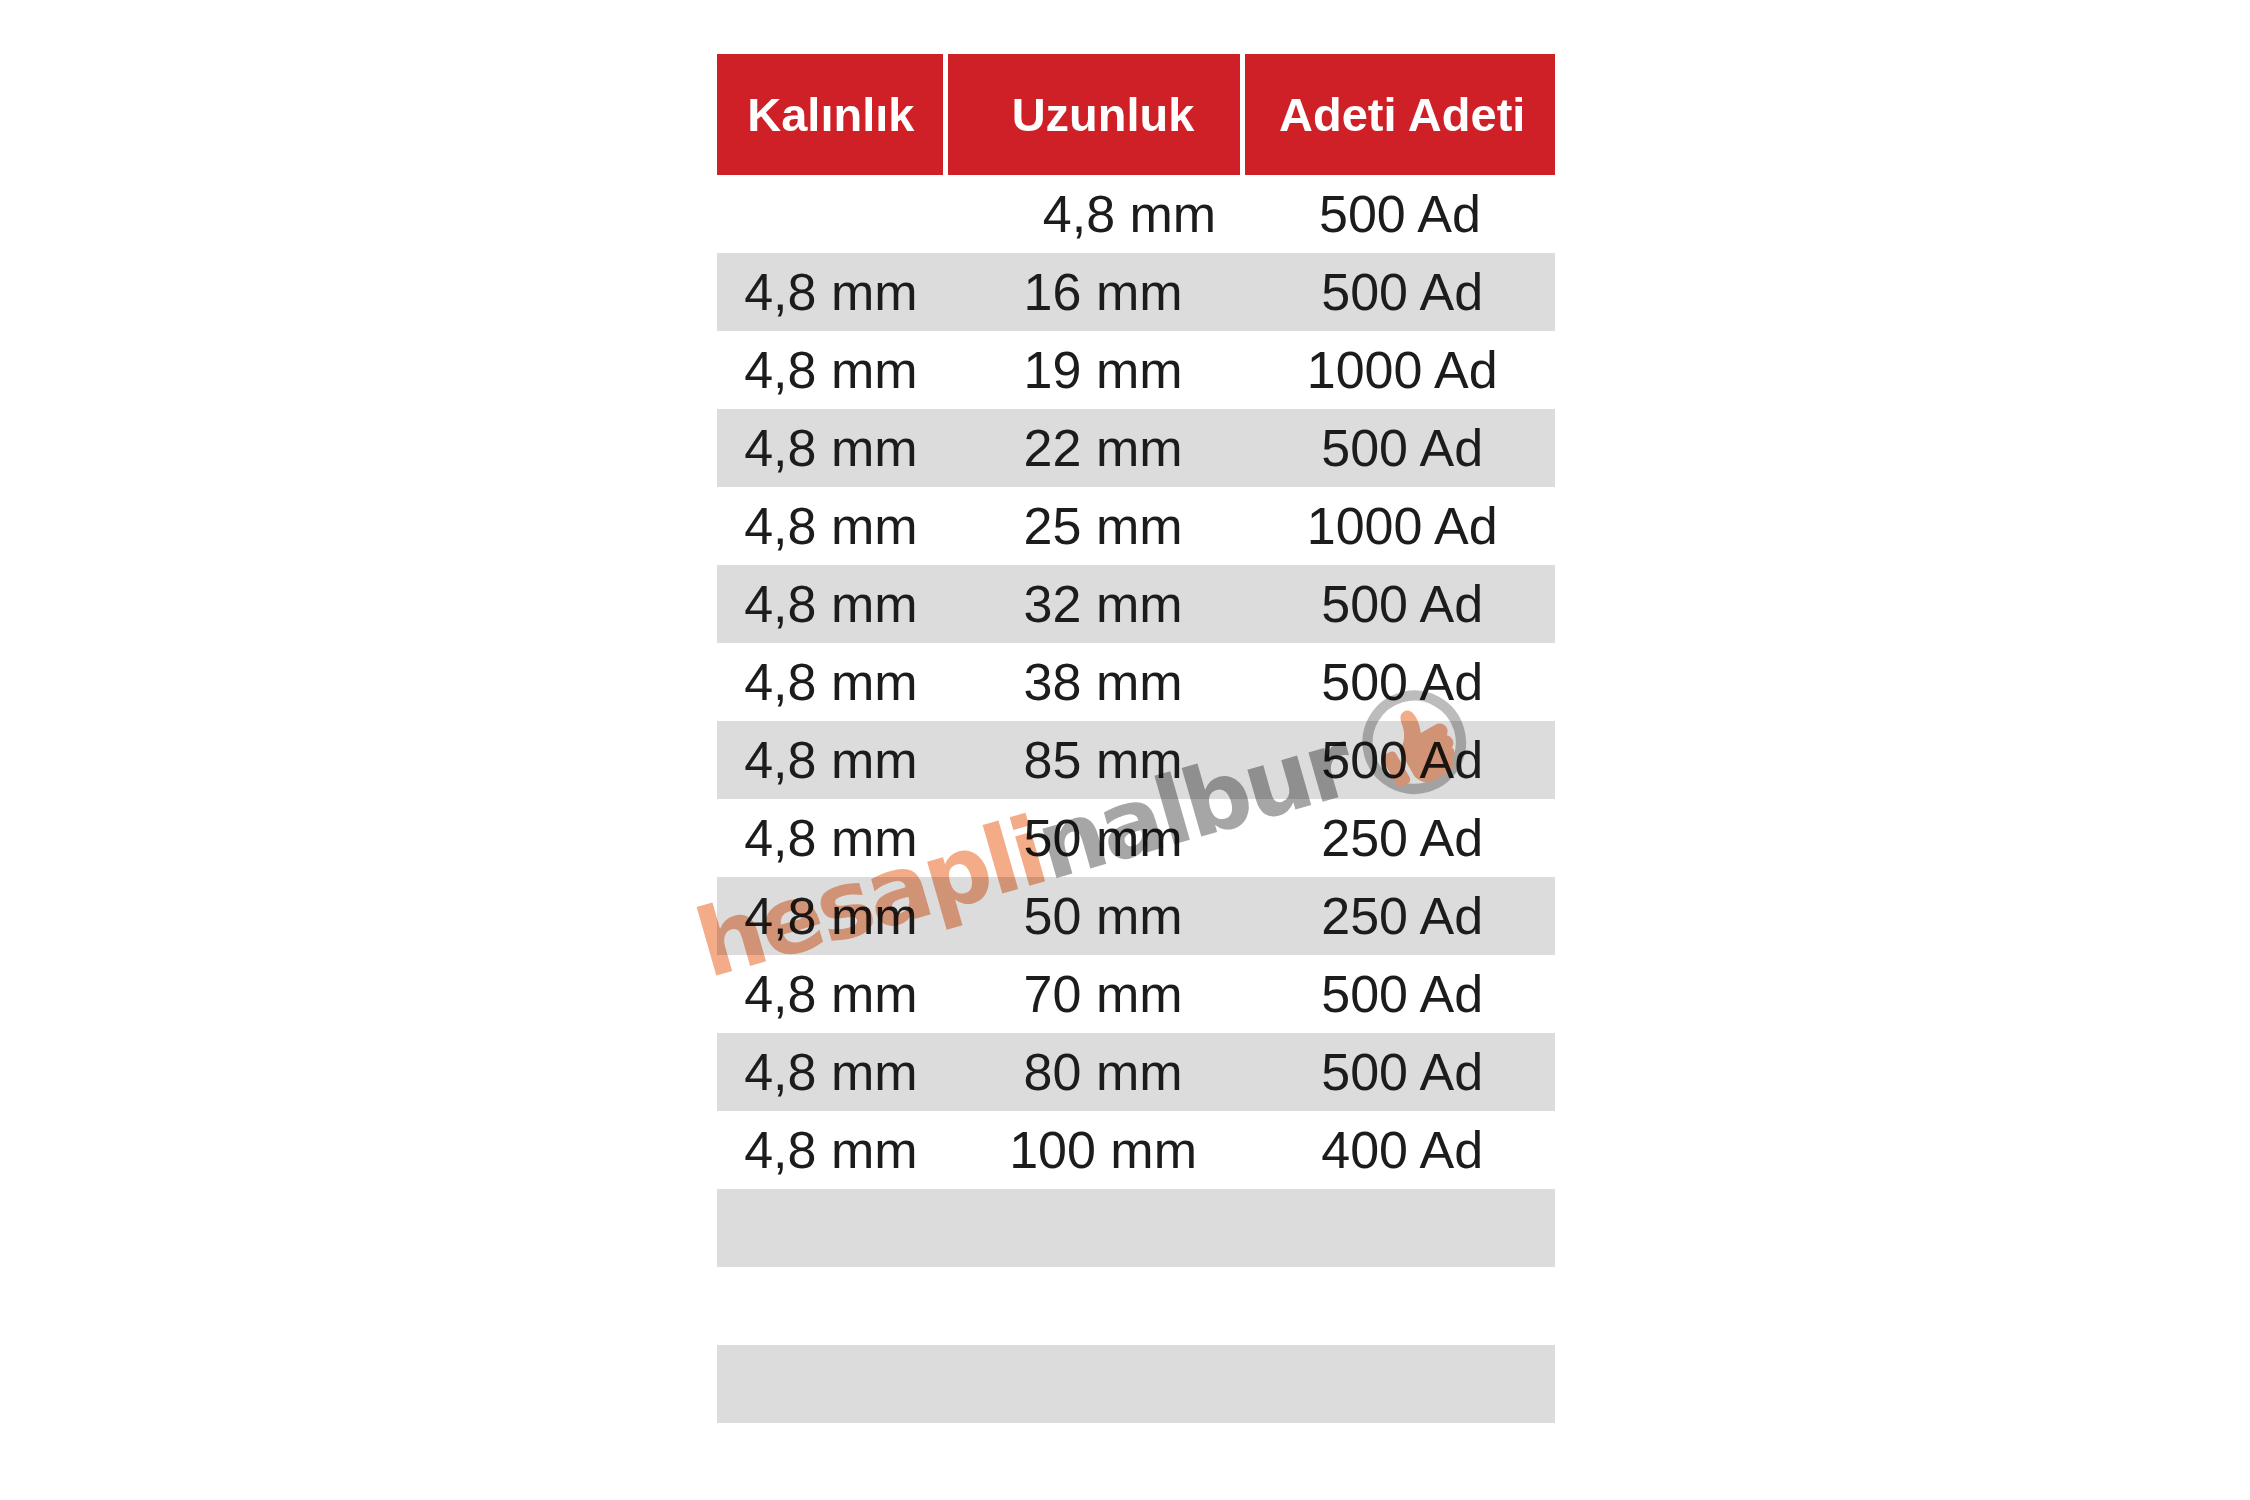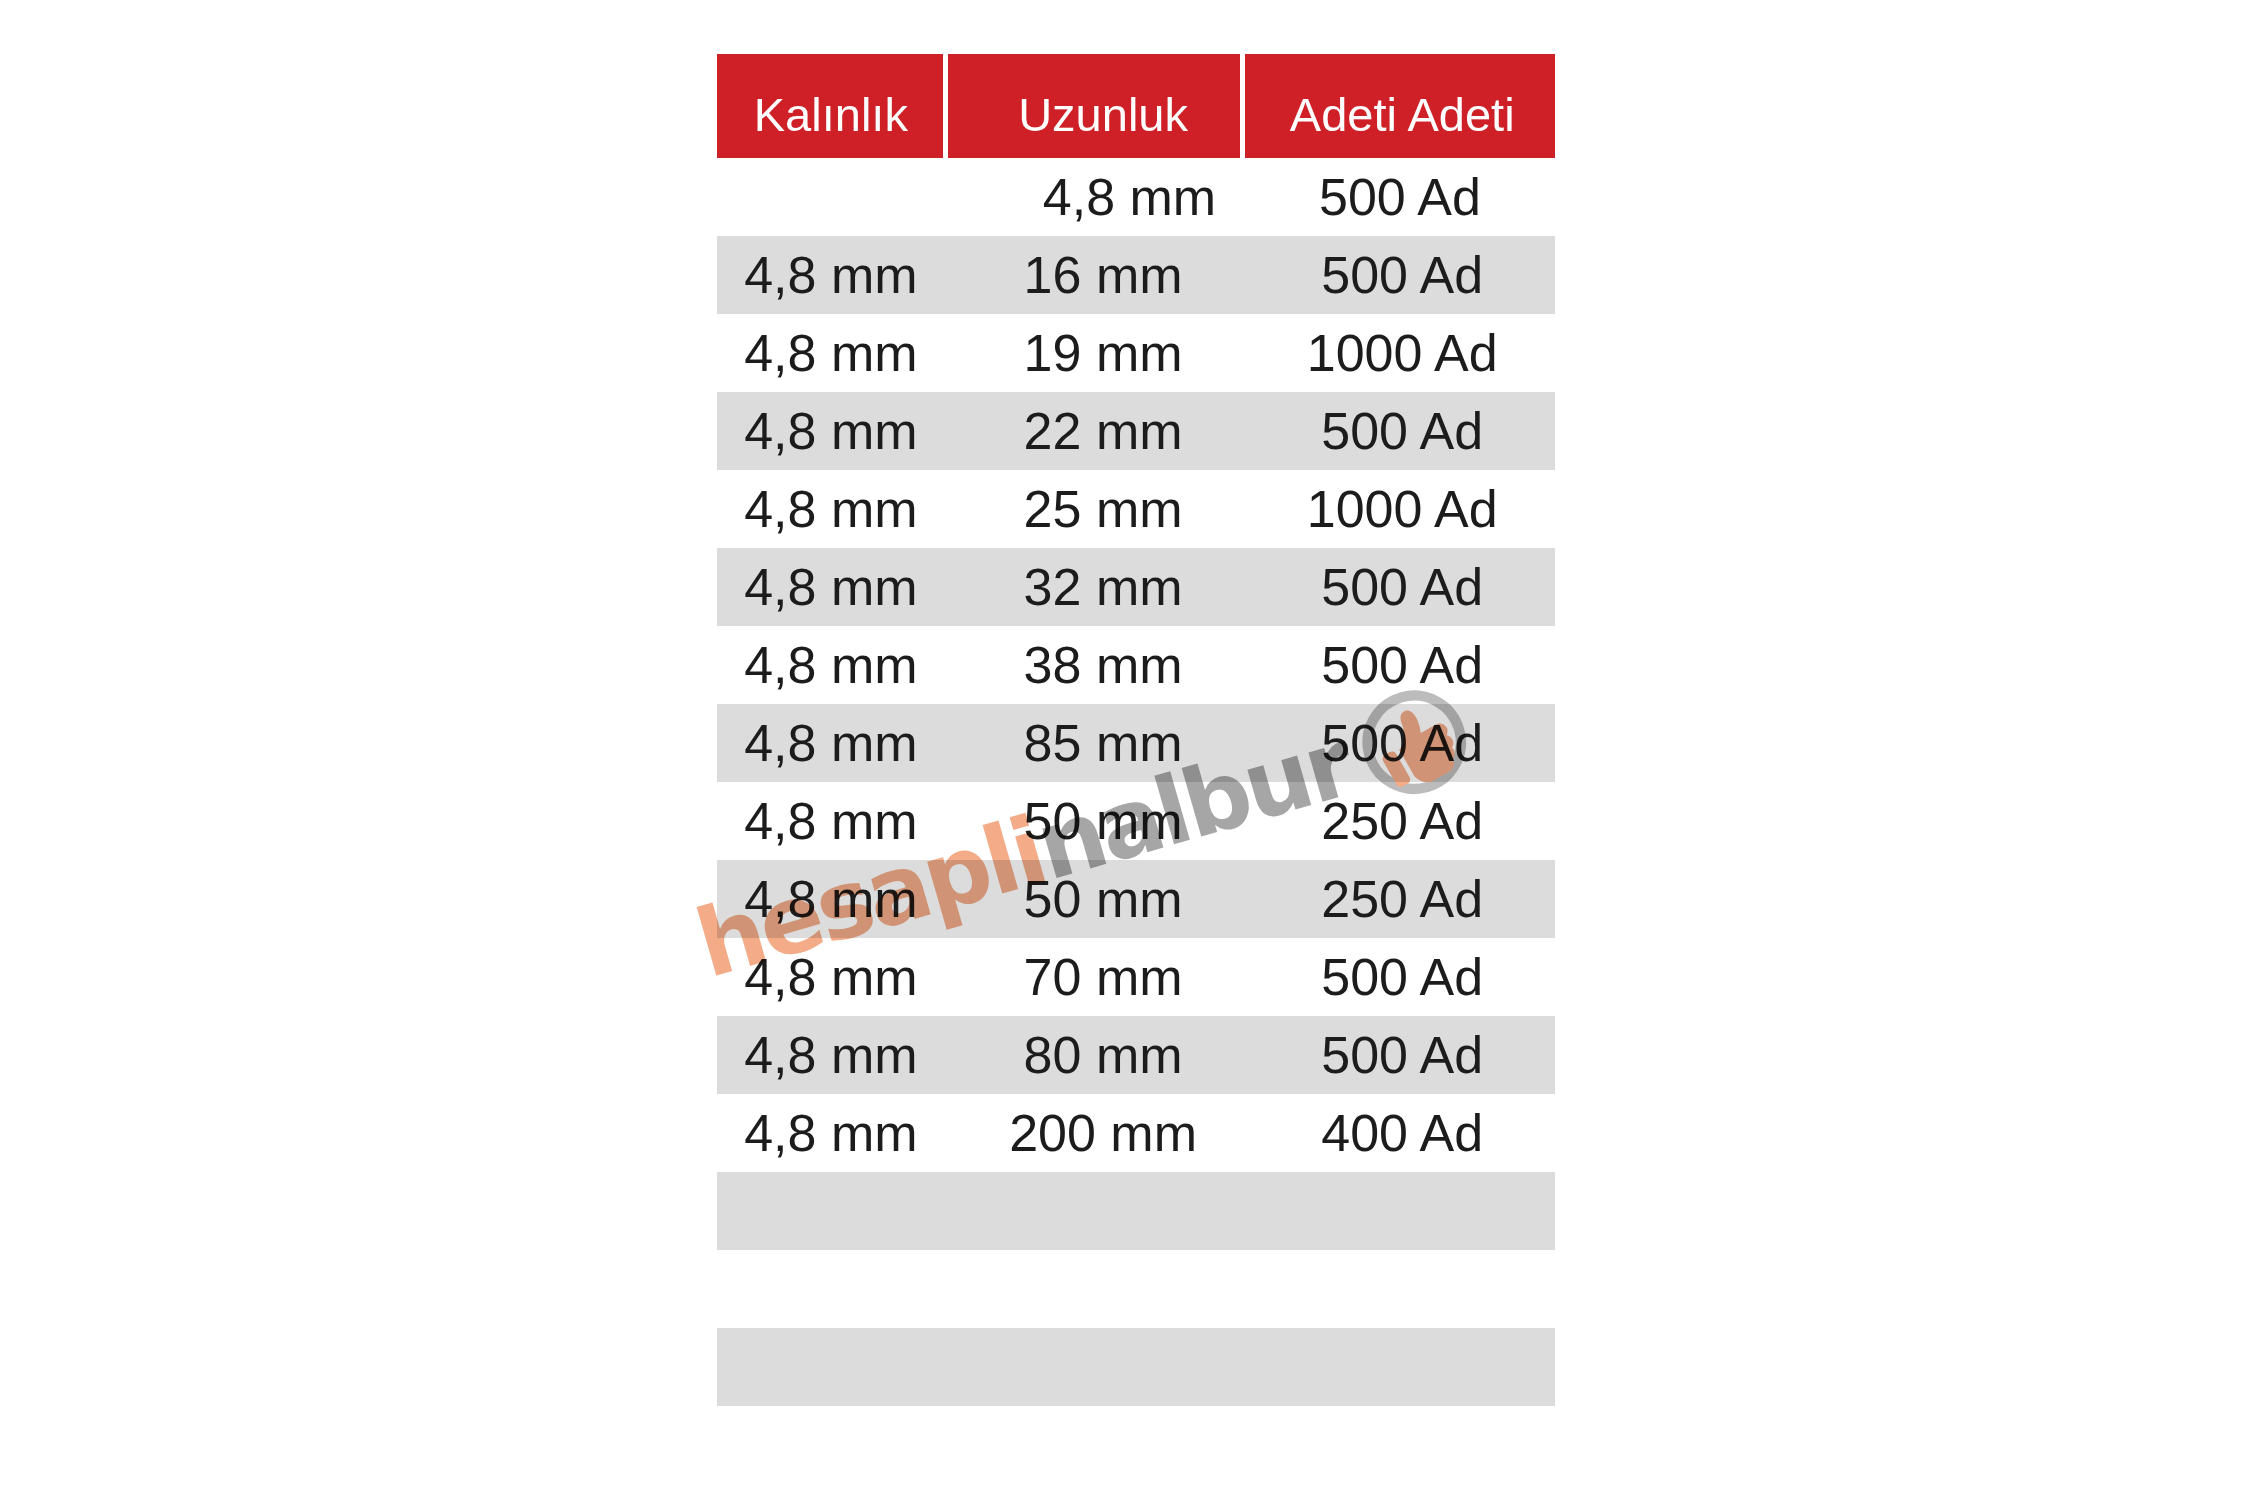--- a/index.html
+++ b/index.html
@@ -17,25 +17,25 @@
   }
 
   
   .spec-table {
     position: absolute;
     left: 717px; top: 54px;
     width: 838px;
   }
   .theader {
     position: relative;
-    height: 104px;
+    height: 121px;
     background: var(--header-bg, #ce2026);
     display: flex;
     color: var(--header-text, #ffffff);
-    font-weight: normal;
+    font-weight: bold;
     font-size: 47px;
   }
   .hcell {
     line-height: 121px;
     text-align: center;
     white-space: nowrap;
   }
   .c1 { width: 231px; }
   .c2 { width: 297px; padding-left: 12px; }
   .c3 { width: 310px; }
@@ -158,21 +158,21 @@
           <div class="tcell c2">70 mm</div>
           <div class="tcell c3">500 Ad</div>
         </div>
         <div class="trow alt">
           <div class="tcell c1">4,8 mm</div>
           <div class="tcell c2">80 mm</div>
           <div class="tcell c3">500 Ad</div>
         </div>
         <div class="trow">
           <div class="tcell c1">4,8 mm</div>
-          <div class="tcell c2">200 mm</div>
+          <div class="tcell c2">100 mm</div>
           <div class="tcell c3">400 Ad</div>
         </div>
         <div class="trow alt">
           <div class="tcell c1"></div>
           <div class="tcell c2"></div>
           <div class="tcell c3"></div>
         </div>
         <div class="trow">
           <div class="tcell c1"></div>
           <div class="tcell c2"></div>

